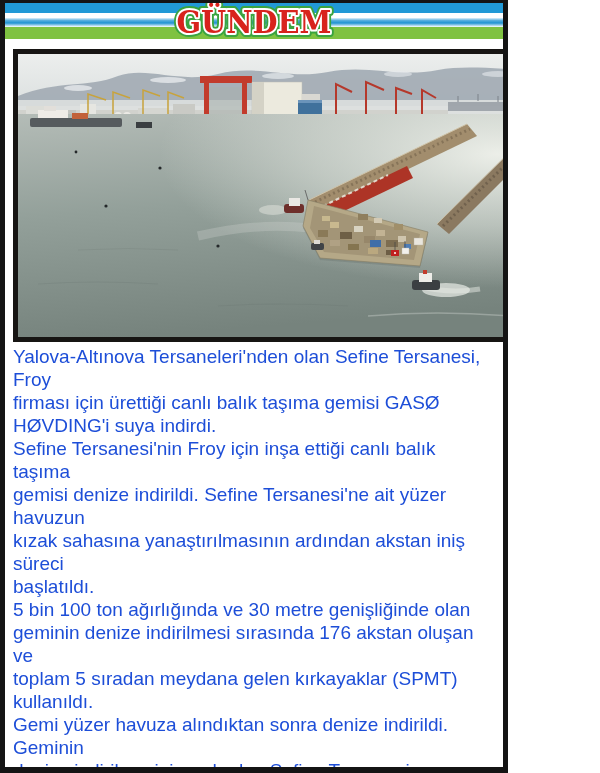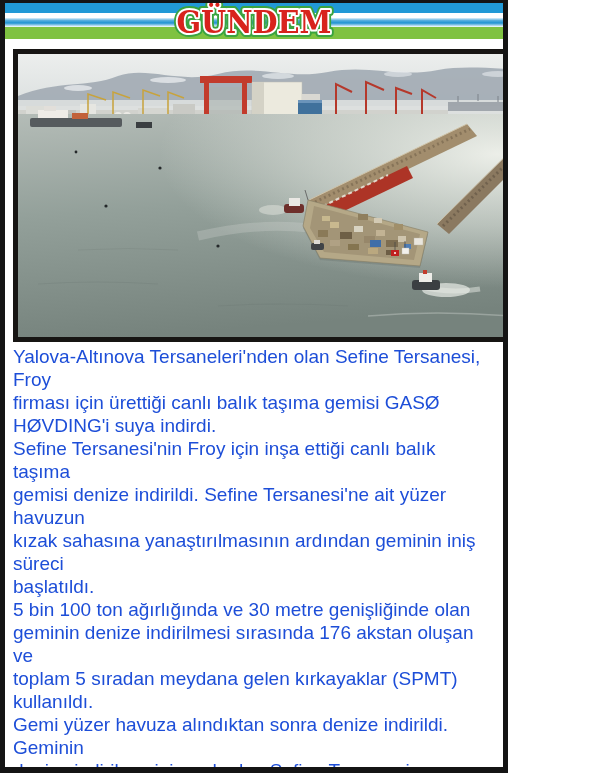--- a/index.html
+++ b/index.html
@@ -231,21 +231,21 @@
     </svg>
   </figure>
 
 
   <div class="article-body">
     <p>Yalova-Altınova Tersaneleri'nden olan Sefine Tersanesi, Froy
 firması için ürettiği canlı balık taşıma gemisi GASØ
 HØVDING'i suya indirdi.</p>
     <p>Sefine Tersanesi'nin Froy için inşa ettiği canlı balık taşıma
 gemisi denize indirildi. Sefine Tersanesi'ne ait yüzer havuzun
-kızak sahasına yanaştırılmasının ardından geminin iniş süreci
+kızak sahasına yanaştırılmasının ardından akstan iniş süreci
 başlatıldı.</p>
     <p>5 bin 100 ton ağırlığında ve 30 metre genişliğinde olan
 geminin denize indirilmesi sırasında 176 akstan oluşan ve
 toplam 5 sıradan meydana gelen kırkayaklar (SPMT)
 kullanıldı.</p>
     <p>Gemi yüzer havuza alındıktan sonra denize indirildi. Geminin
 denize indirilmesinin ardından Sefine Tersanesi iskelesine
 yanaştırıldı. Yapılan açıklamada pandemiye rağmen Sefine
 Tersanesi'nin büyük bir başarı göstererek siparişlerini
 zamanında yetiştirdiği belirtildi.</p>

